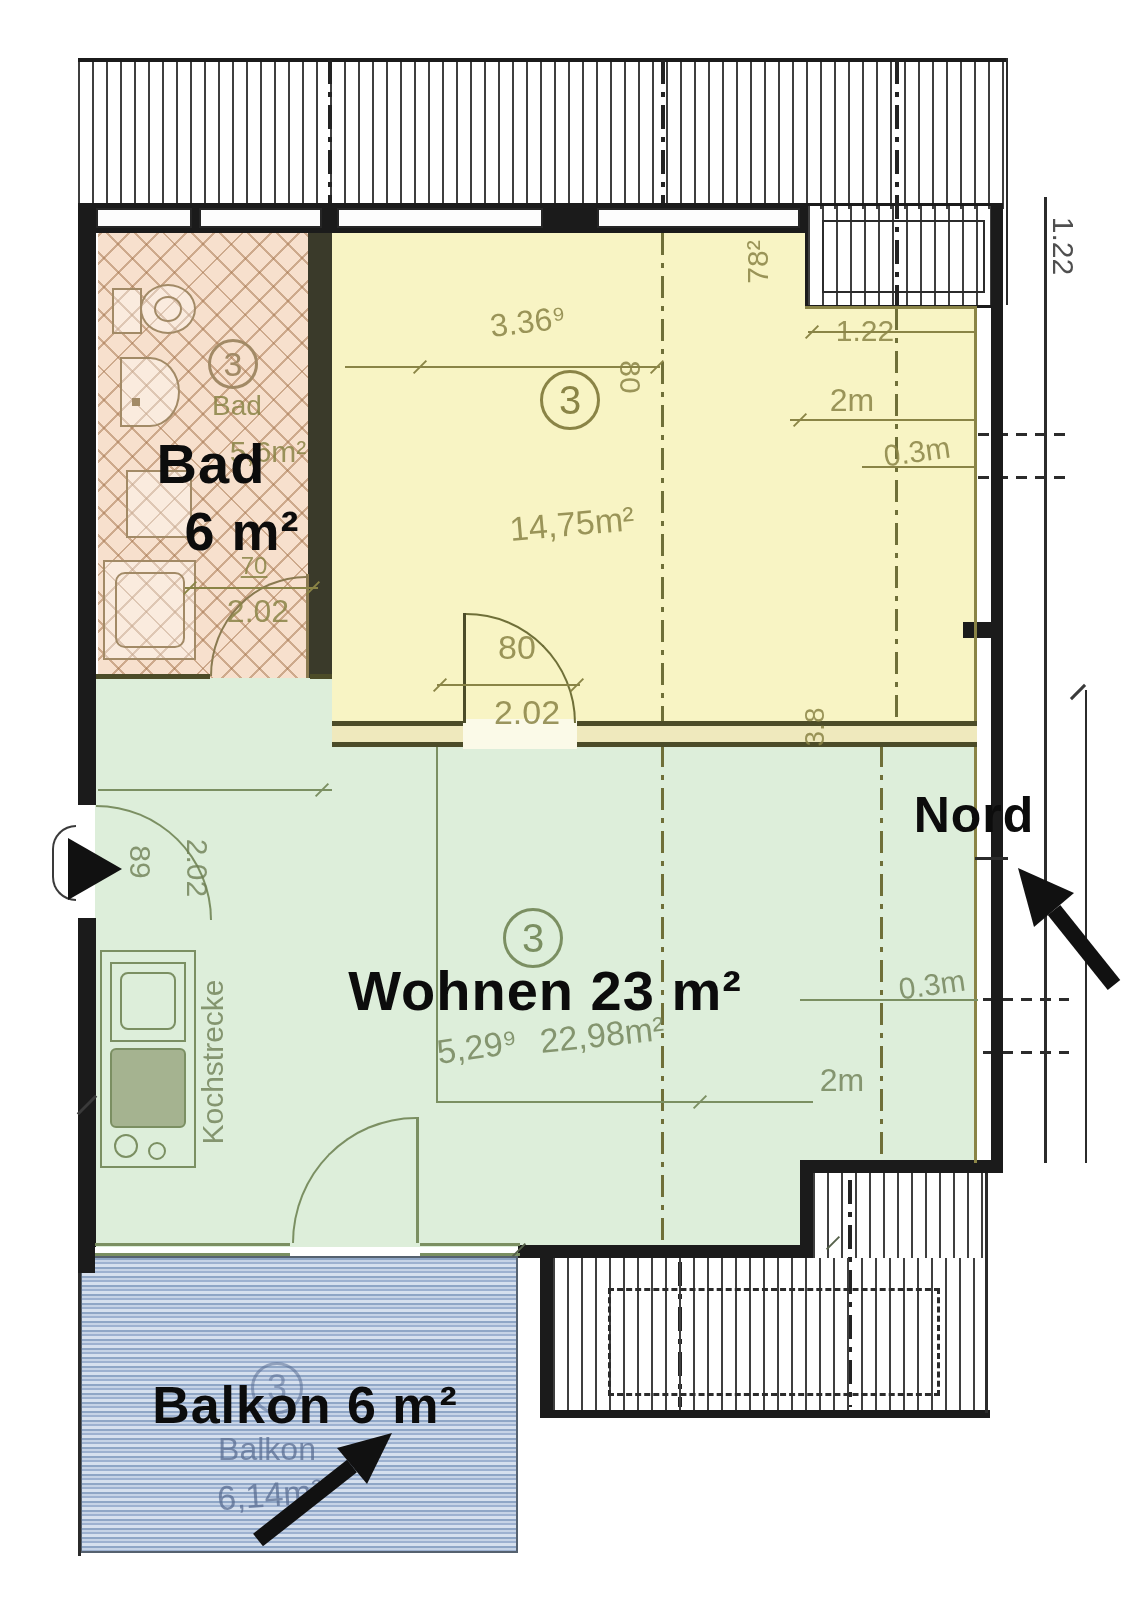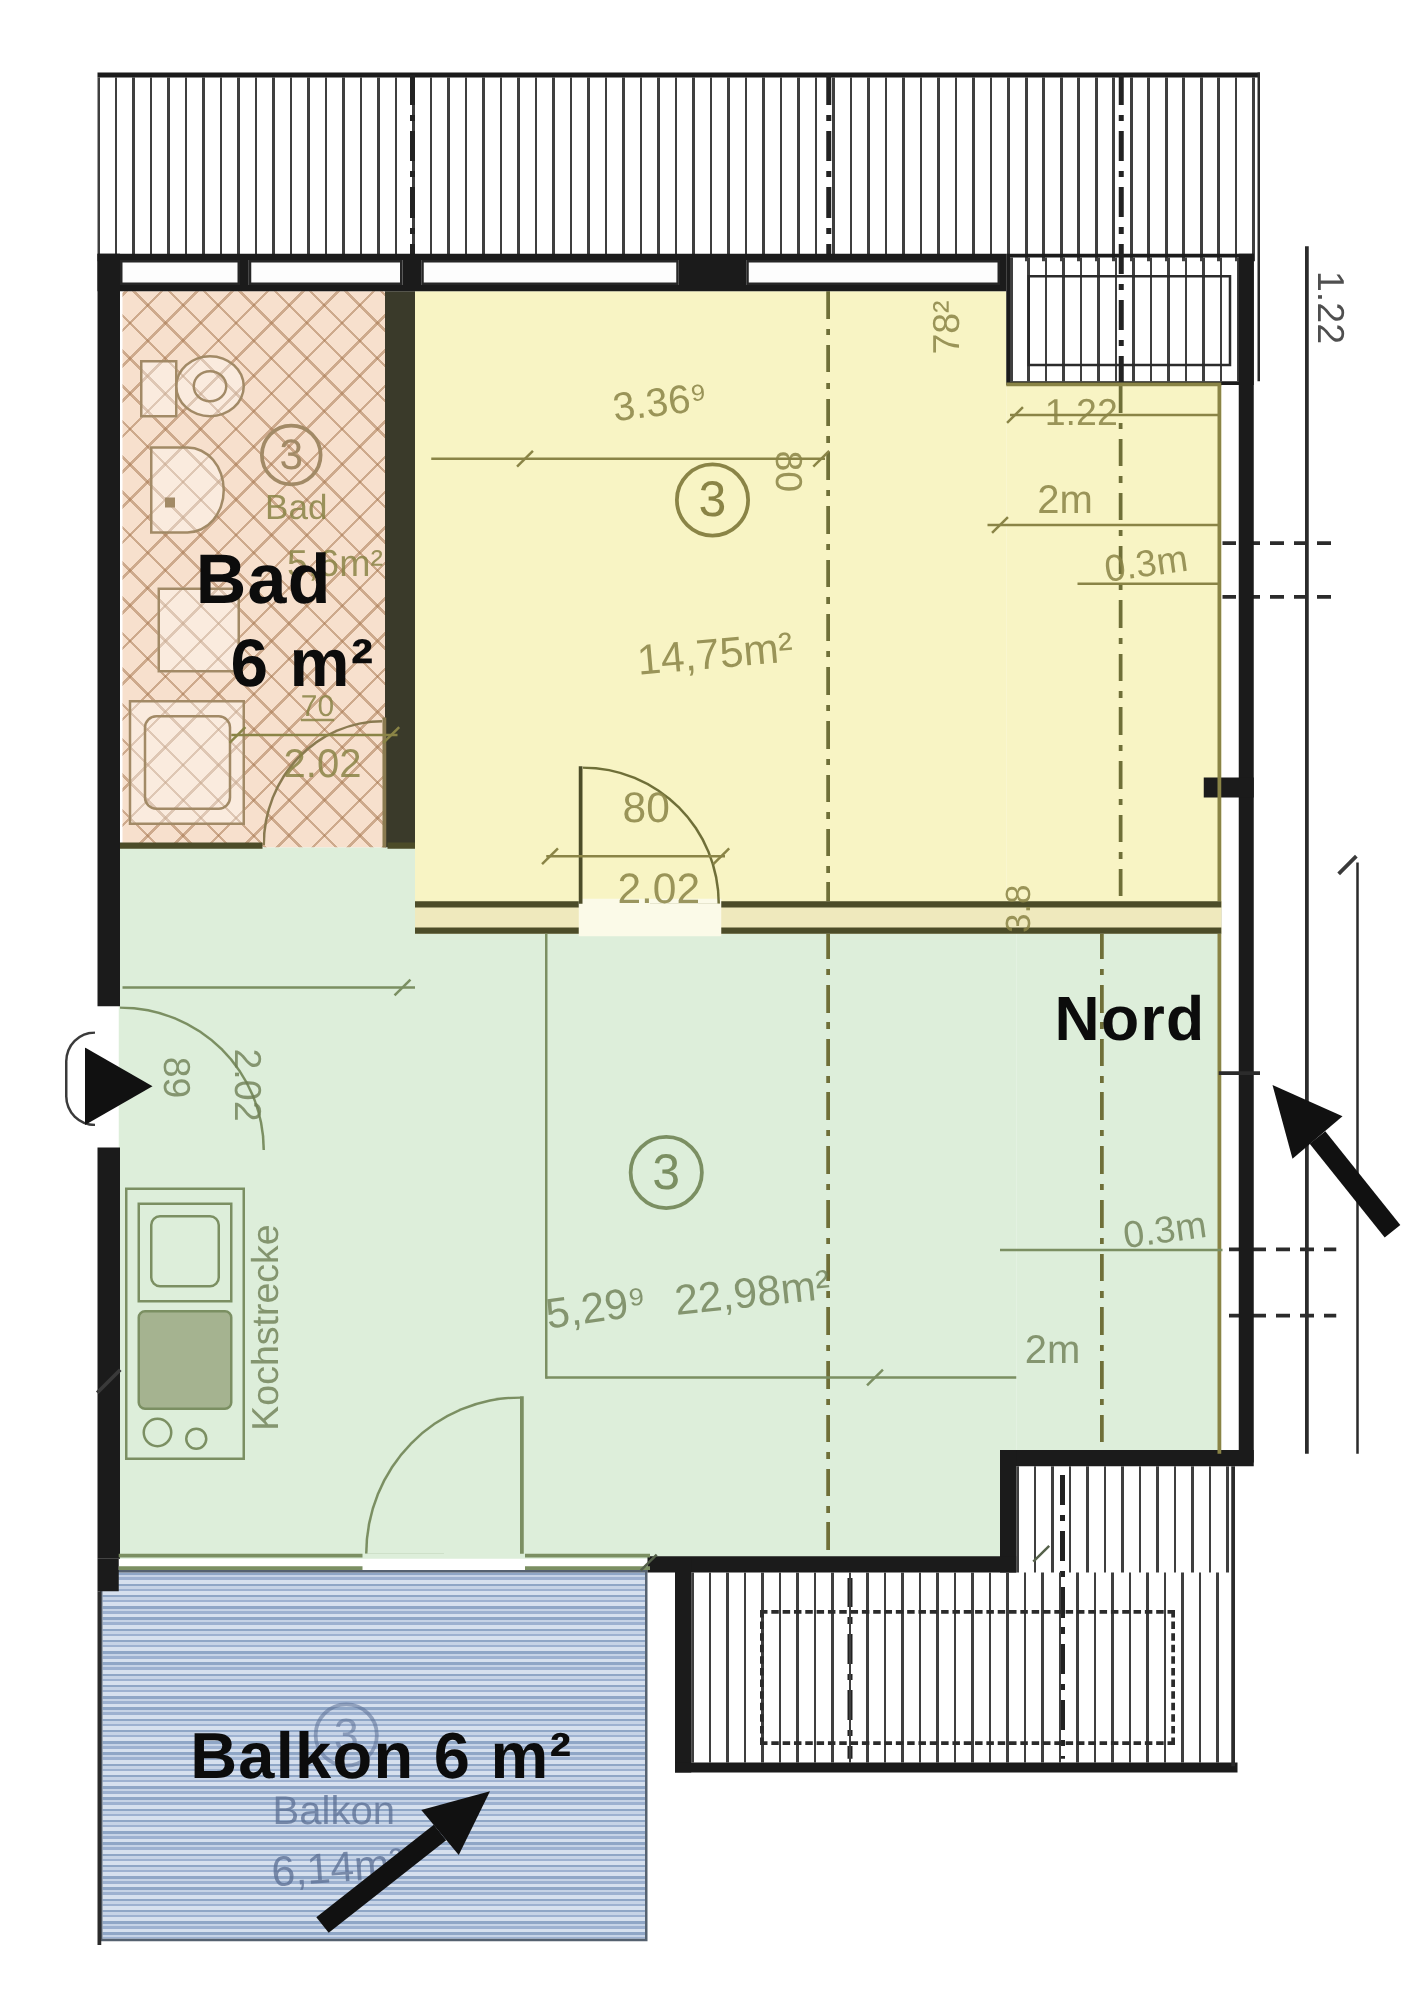--- a/index.html
+++ b/index.html
@@ -211,22 +211,23 @@
   <div class="lbl faint" style="left:237px;top:406px;font-size:28px;">Bad</div>
   <div class="lbl faint" style="left:268px;top:452px;font-size:30px;">5,6m²</div>
   <div class="lbl faint" style="left:572px;top:524px;font-size:34px;transform:translate(-50%,-50%) rotate(-5deg);">14,75m²</div>
   <div class="lbl gfaint" style="left:477px;top:1047px;font-size:34px;transform:translate(-50%,-50%) rotate(-8deg);">5,29⁹</div>
   <div class="lbl gfaint" style="left:602px;top:1035px;font-size:34px;transform:translate(-50%,-50%) rotate(-6deg);">22,98m²</div>
   <div class="lbl bfaint" style="left:267px;top:1449px;font-size:32px;">Balkon</div>
   <div class="lbl bfaint" style="left:270px;top:1495px;font-size:34px;transform:translate(-50%,-50%) rotate(-4deg);">6,14m²</div>
 
   <div class="lbl big" style="left:211px;top:463px;font-size:56px;">Bad</div>
   <div class="lbl big" style="left:242px;top:531px;font-size:54px;">6 m²</div>
+  <div class="lbl big" style="left:545px;top:990px;font-size:56px;">Wohnen 23 m²</div>
   <div class="lbl big" style="left:305px;top:1405px;font-size:52px;">Balkon 6 m²</div>
-  <div class="lbl big" style="left:904px;top:815px;font-size:50px;text-align:right;">Nord</div>
+  <div class="lbl big" style="left:974px;top:815px;font-size:50px;text-align:right;">Nord</div>
 
   <svg class="abs" style="left:1000px;top:855px;" width="125" height="140" viewBox="0 0 125 140">
     <line x1="54" y1="55" x2="114" y2="130" stroke="#111" stroke-width="16"></line>
     <polygon points="18,13 74,38 34,72" fill="#111"></polygon>
   </svg>
   <svg class="abs" style="left:240px;top:1418px;" width="170" height="140" viewBox="0 0 170 140">
     <line x1="112" y1="48" x2="18" y2="122" stroke="#111" stroke-width="16"></line>
     <polygon points="152,15 127,66 97,30" fill="#111"></polygon>
   </svg>
 

